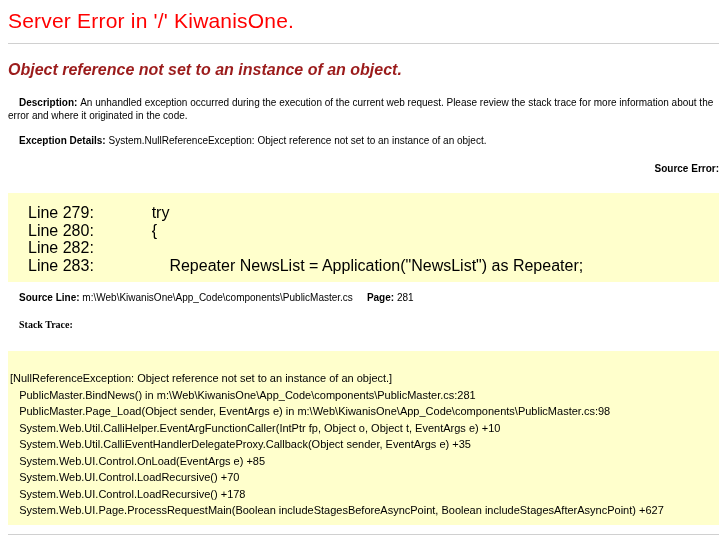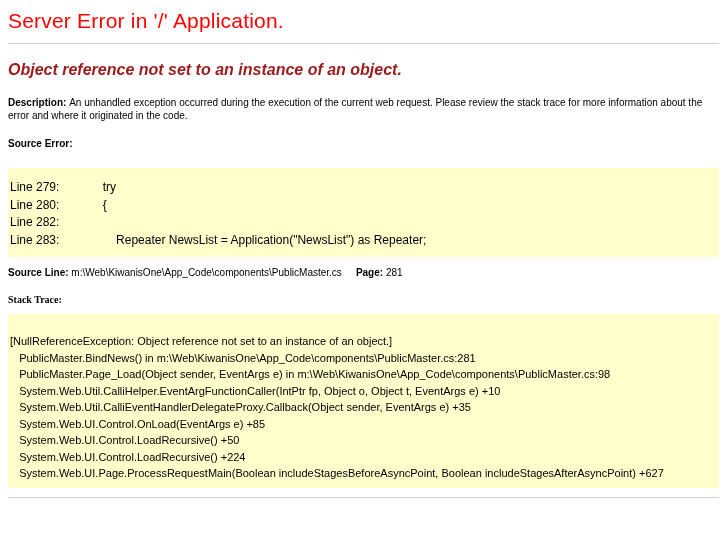--- a/index.html
+++ b/index.html
@@ -27,75 +27,76 @@
   }
   h2{
     margin:16px 0 16px 0;
     font-size:16px;line-height:20px;
     font-weight:bold;font-style:italic;
     color:var(--subtitle-maroon);
   }
   p{margin:0;line-height:13px;}
   .p-desc{margin-top:15px;}
   .p-exc{margin-top:12px;}
-  .p-srcerr-label{margin-top:15px;}
+  .p-srcerr-label{margin-top:15px;text-align:right;}
   .p-srcfile{margin-top:9px;}
   .p-stack-label{margin-top:14px;font-family:Liberation Serif, serif;}
-  b{font-weight:bold;}
+  b{font-weight:bold;margin-left:11px;}
   pre{
     font-family:"Liberation Sans",sans-serif;
     background:var(--box-yellow);
     white-space:pre;overflow:hidden;
     margin:0;
   }
   pre.code-box{
     margin-top:18px;
-    padding:11px 2px 8px 2px;
-    font-size:12px;line-height:17.5px;
+    padding:11px 2px 8px 20px;
+    font-size:16px;line-height:17.5px;
   }
   pre.stack-box{
-    margin-top:8px;
+    margin-top:20px;
     padding:19px 10px 6px 2px;
     font-size:11px;line-height:16.5px;
   }
   .err-line{color:var(--accent-red);}
   .line-label-gap{margin-left:14px;}
 </style>
 </head>
 <body>
 
 <div>
 
-  <h1>Server Error in '/' Application.</h1>
+  <h1>Server Error in '/' KiwanisOne.</h1>
 
   <hr class="rule">
 
   <h2>Object reference not set to an instance of an object.</h2>
 
   <p class="p-desc"><b>Description: </b><span>An unhandled exception occurred during the execution of the current web request. Please review the stack trace for more information about the error and where it originated in the code.</span></p>
 
+  <p class="p-exc"><b>Exception Details: </b><span>System.NullReferenceException: Object reference not set to an instance of an object.</span></p>
 
   <p class="p-srcerr-label"><b>Source Error:</b></p>
 
   <pre class="code-box"><span>Line 279:             try
 </span><span>Line 280:             {
 </span><span>Line 282:
 </span><span>Line 283:                 Repeater NewsList = Application("NewsList") as Repeater;
 </span></pre>
 
   <p class="p-srcfile"><b>Source Line: </b><span>m:\Web\KiwanisOne\App_Code\components\PublicMaster.cs</span><b class="line-label-gap">Page: </b><span>281</span></p>
 
   <p class="p-stack-label"><b>Stack Trace:</b></p>
 
   <pre class="stack-box"><span>[NullReferenceException: Object reference not set to an instance of an object.]
 </span><span>   PublicMaster.BindNews() in m:\Web\KiwanisOne\App_Code\components\PublicMaster.cs:281
 </span><span>   PublicMaster.Page_Load(Object sender, EventArgs e) in m:\Web\KiwanisOne\App_Code\components\PublicMaster.cs:98
 </span><span>   System.Web.Util.CalliHelper.EventArgFunctionCaller(IntPtr fp, Object o, Object t, EventArgs e) +10
 </span><span>   System.Web.Util.CalliEventHandlerDelegateProxy.Callback(Object sender, EventArgs e) +35
 </span><span>   System.Web.UI.Control.OnLoad(EventArgs e) +85
-</span><span>   System.Web.UI.Control.LoadRecursive() +50
-</span><span>   System.Web.UI.Control.LoadRecursive() +224
+</span><span>   System.Web.UI.Control.LoadRecursive() +70
+</span><span>   System.Web.UI.Control.LoadRecursive() +178
 </span><span>   System.Web.UI.Page.ProcessRequestMain(Boolean includeStagesBeforeAsyncPoint, Boolean includeStagesAfterAsyncPoint) +627
 </span></pre>
 
   <hr class="rule">
 
 </div>
 
 </body></html>

